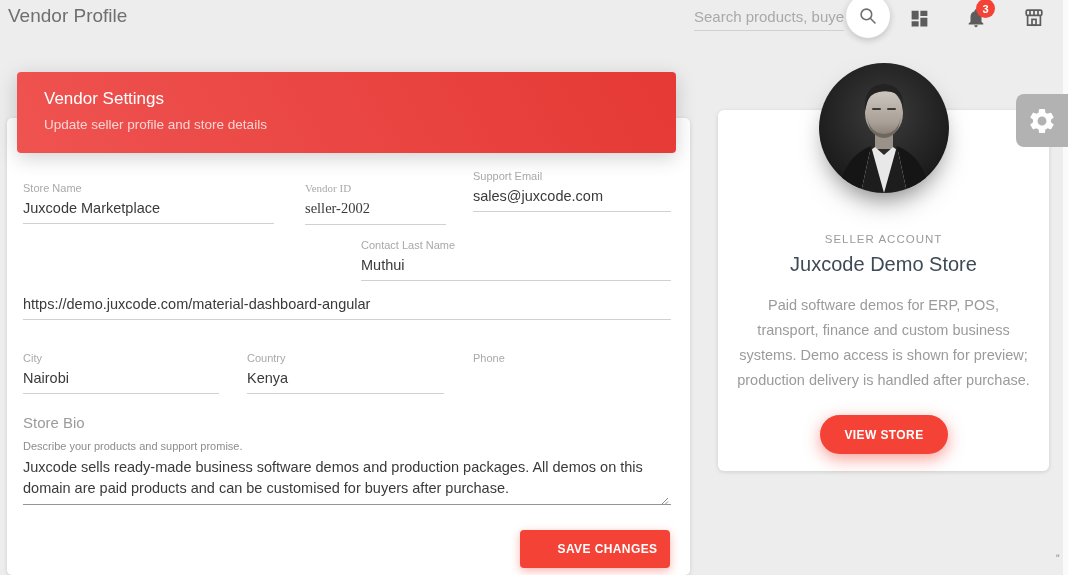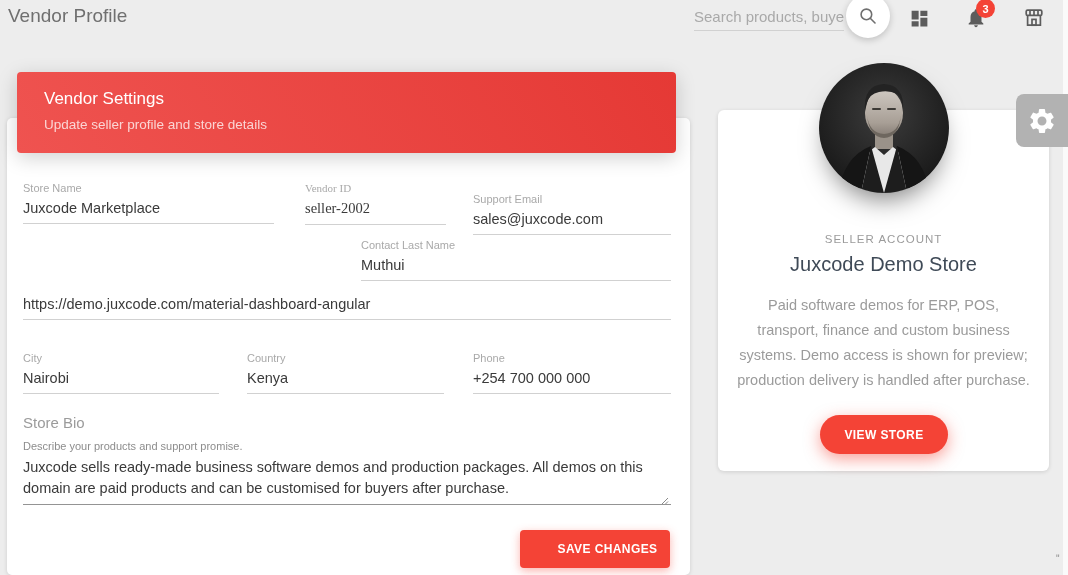--- a/index.html
+++ b/index.html
@@ -51,21 +51,21 @@
   .card-header h3{margin:2px 0 8px;font-size:17px;font-weight:400;}
   .card-header p{margin:0;font-size:13.5px;color:rgba(255,255,255,.76);}
   .field{position:absolute;}
   .field label{display:block;font-size:11px;color:#a9a9a9;margin-bottom:5px;}
   .field input{
     width:100%;border:none;border-bottom:1px solid #d1d1d1;background:transparent;
     font-family:inherit;font-size:14.5px;color:#3a3a3a;padding:1px 0 7px;outline:none;
   }
   .f-store-name{left:16px;top:64px;width:251px;}
   .f-vendor-id{left:298px;top:64px;width:141px;font-family:Liberation Serif, serif;}
-  .f-support-email{left:466px;top:75px;width:198px;}
+  .f-support-email{left:466px;top:52px;width:198px;}
   .f-first-name{left:16px;top:121px;width:309px;}
   .f-last-name{left:354px;top:121px;width:310px;}
   .f-store-url{left:16px;top:177px;width:648px;}
   .f-city{left:16px;top:234px;width:196px;}
   .f-country{left:240px;top:234px;width:197px;}
   .f-phone{left:466px;top:234px;width:198px;}
   .bio-title{position:absolute;left:16px;top:296px;font-size:15px;color:#9b9b9b;}
   .bio-hint{position:absolute;left:16px;top:322px;font-size:11px;color:#8d8d8d;}
   .bio-textarea{
     position:absolute;left:16px;top:339px;width:648px;height:48px;box-sizing:border-box;
@@ -194,21 +194,20 @@
     <input type="text" value="Nairobi" style="">
   </div>
 
   <div class="field f-country">
     <label>Country</label>
     <input type="text" value="Kenya" style="">
   </div>
 
   <div class="field f-phone">
     <label>Phone</label>
-    <input type="text" value="+254 700 000 000" style="">
   </div>
 
   <div class="bio-title">Store Bio</div>
   <div class="bio-hint">Describe your products and support promise.</div>
   <textarea class="bio-textarea" style="">Juxcode sells ready-made business software demos and production packages. All demos on this domain are paid products and can be customised for buyers after purchase.</textarea>
   <span class="resize-handle">
     <svg width="10" height="10" viewBox="0 0 10 10">
       <line x1="3" y1="9" x2="9" y2="3" stroke="#8a8a8a" stroke-width="1"></line>
       <line x1="6.5" y1="9" x2="9" y2="6.5" stroke="#8a8a8a" stroke-width="1"></line>
     </svg>

